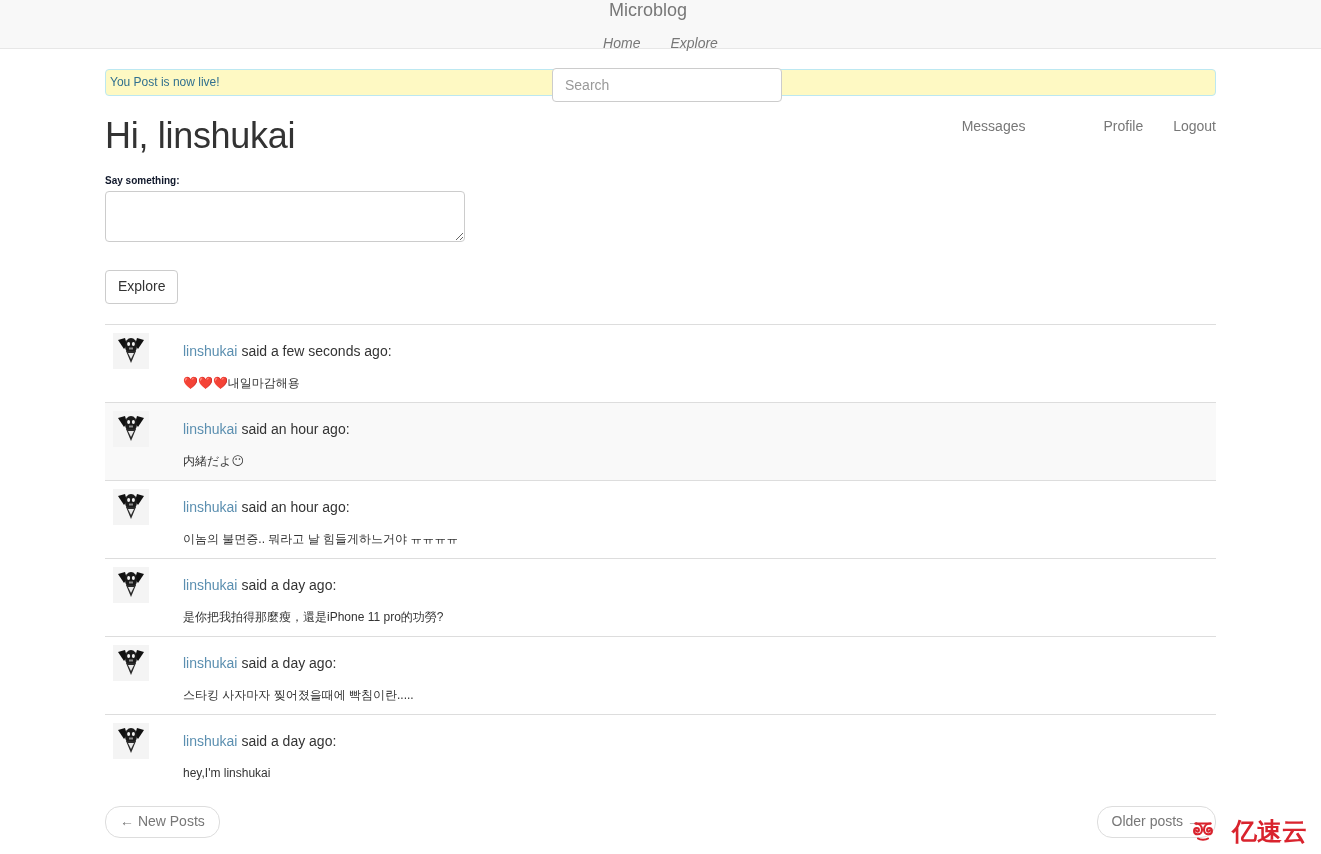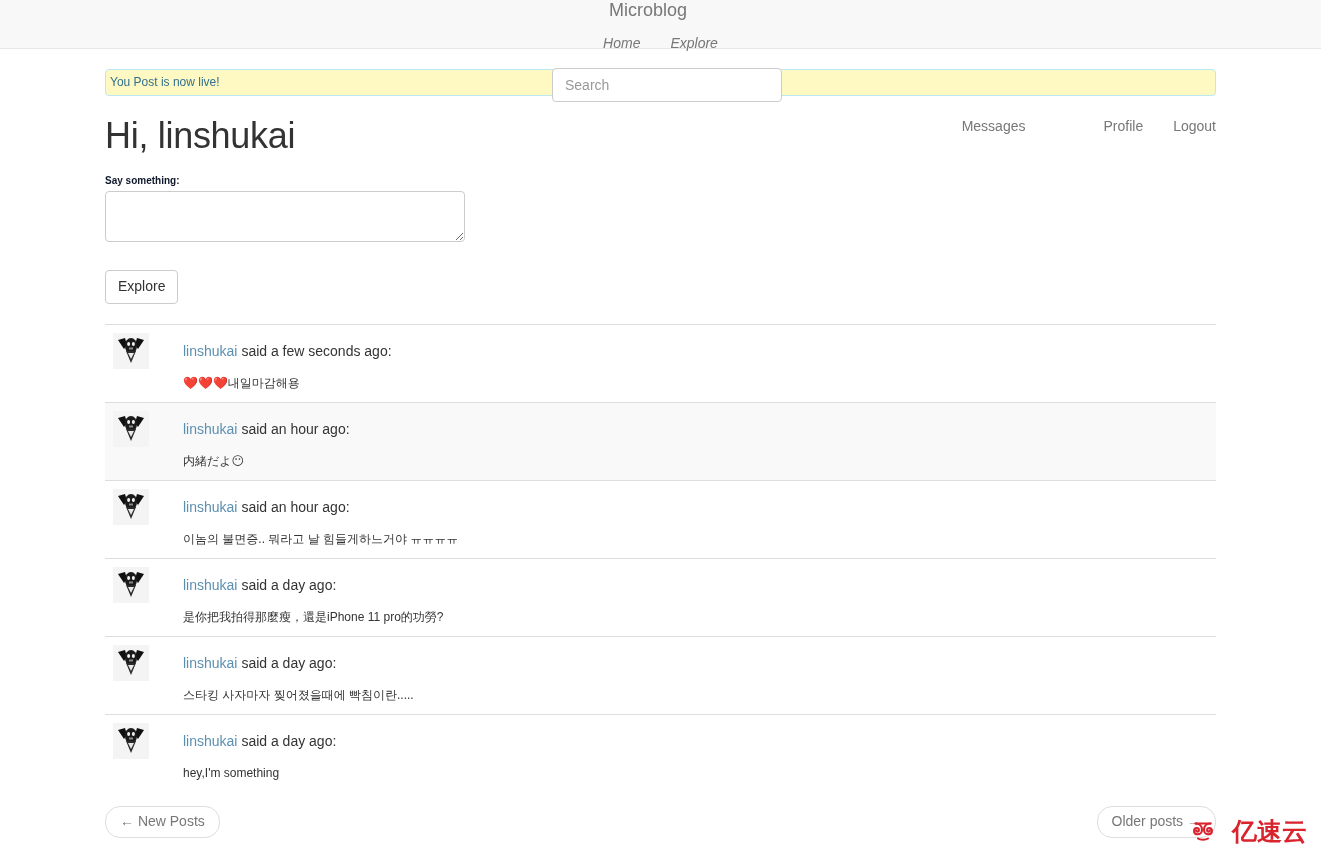--- a/index.html
+++ b/index.html
@@ -413,21 +413,21 @@
               <path d="M15 20 L18 26 L21 20 Z" fill="#e8e8e8"></path>
               <rect x="16" y="14.5" width="4" height="2" fill="#888"></rect>
             </svg>
           </span>
         </td>
         <td>
           <div class="post-meta">
             <a class="post-author" href="#">linshukai</a>
             <span>said a day ago:</span>
           </div>
-          <div class="post-body">hey,I'm something</div>
+          <div class="post-body">hey,I'm linshukai</div>
         </td>
       </tr>
 
     </tbody>
   </table>
 
   <div class="pager">
     <a class="btn-pager pager-left" href="#">← New Posts</a>
     <a class="btn-pager pager-right" href="#">Older posts →</a>
   </div>

